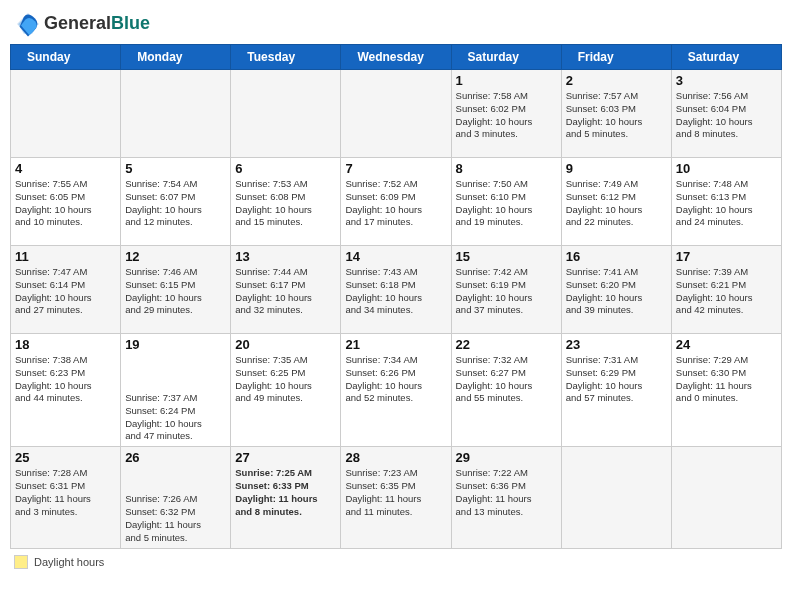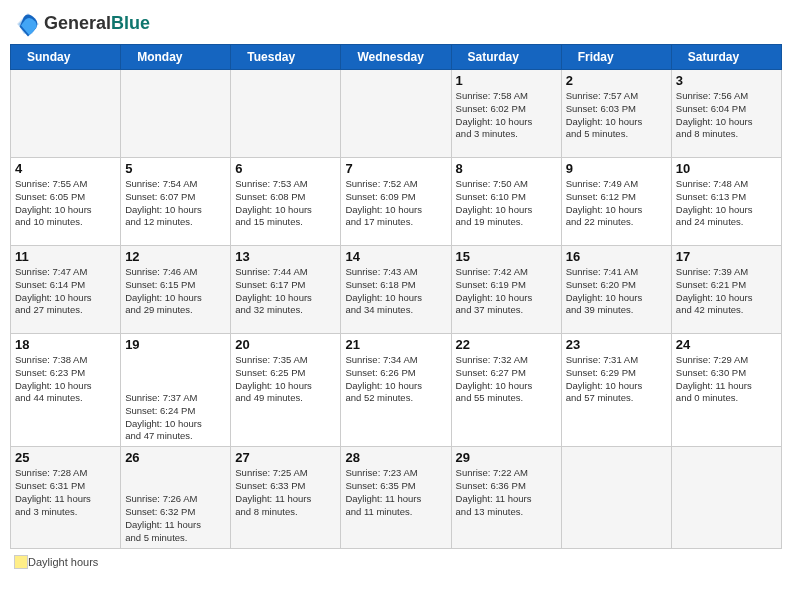--- a/index.html
+++ b/index.html
@@ -83,21 +83,21 @@
       margin-bottom: 2px;
     }
     .day-info {
       font-size: 9.5px;
       color: #333;
       line-height: 1.35;
     }
     .legend {
       display: flex;
       align-items: center;
-      gap: 0;
+      gap: 6px;
       margin-top: 6px;
       padding-left: 4px;
       font-size: 11px;
       color: #444;
     }
     .legend-box {
       width: 14px;
       height: 14px;
       background: #ffee88;
       border: 1px solid #ccc;
@@ -330,21 +330,21 @@
         </td>
         <td>
           <span class="day-num">26</span>
           <div class="day-info" style="white-space: pre-line; margin-top: 28px;">Sunrise: 7:26 AM
 Sunset: 6:32 PM
 Daylight: 11 hours
 and 5 minutes.</div>
         </td>
         <td>
           <span class="day-num">27</span>
-          <div class="day-info" style="white-space: pre-line;">Sunrise: 7:25 AM
+          <div class="day-info" style="white-space: pre-line; font-weight: bold;">Sunrise: 7:25 AM
 Sunset: 6:33 PM
 Daylight: 11 hours
 and 8 minutes.</div>
         </td>
         <td>
           <span class="day-num">28</span>
           <div class="day-info" style="white-space: pre-line;">Sunrise: 7:23 AM
 Sunset: 6:35 PM
 Daylight: 11 hours
 and 11 minutes.</div>

